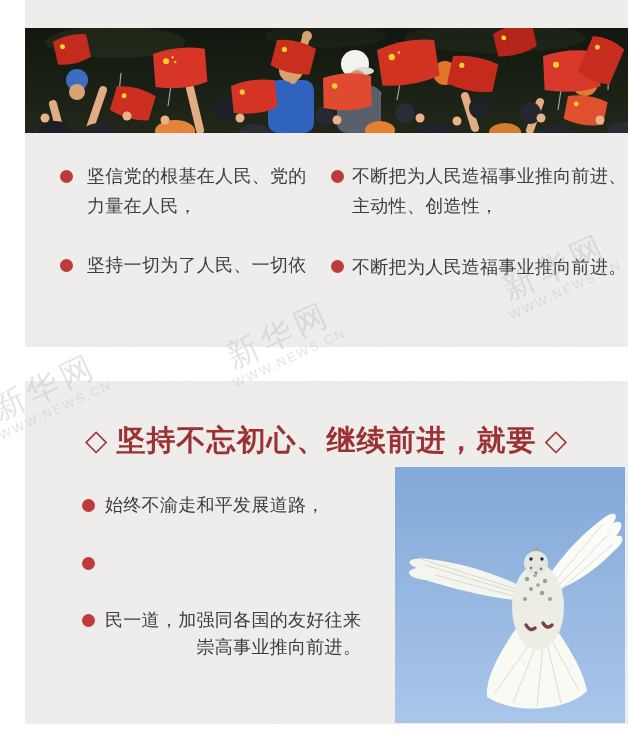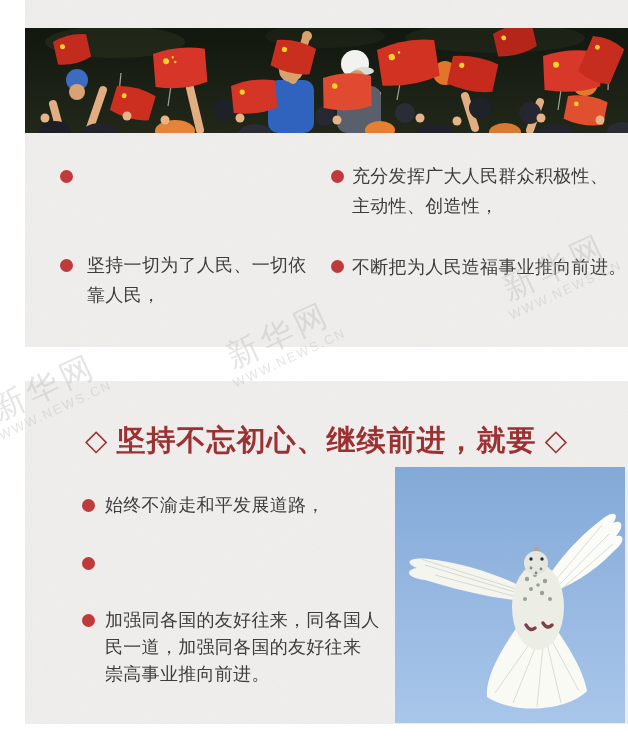--- a/index.html
+++ b/index.html
@@ -8,21 +8,21 @@
   .card{position:absolute;left:25px;width:603px;background:#f1f0ee;overflow:hidden;}
   #card-top{top:0;height:347px;}
   #card-bottom{top:381px;height:343px;}
   .noise{position:absolute;left:0;top:0;pointer-events:none;}
   .photo{position:absolute;display:block;}
   #crowd-photo{left:0;top:28px;width:603px;height:105px;}
   #dove-photo{left:370px;top:86px;width:230px;height:256px;}
   .dot{position:absolute;width:13px;height:13px;border-radius:50%;background:#bf3a3a;}
   .b-item{position:absolute;color:#3d3d3d;font-size:18px;letter-spacing:0.3px;white-space:nowrap;}
   .lh30 .b-line{height:30px;line-height:30px;}
-  .lh27 .b-line{height:27px;line-height:27px;}
+  .lh27 .b-line{height:27px;line-height:27px;text-align:right;}
   
   #c1-d1{left:35px;top:170px;} #c1-d2{left:35px;top:259px;}
   #c1-d3{left:306px;top:170px;} #c1-d4{left:306px;top:260px;}
   #c1-i1{left:62px;top:161px;} #c1-i2{left:62px;top:250px;}
   #c1-i3{left:327px;top:161px;} #c1-i4{left:327px;top:252px;}
   
   #section-title{position:absolute;left:0;top:40px;width:100%;text-align:center;
     font-family:"Liberation Serif","DejaVu Serif",serif;font-weight:bold;
     font-size:29px;color:#9c3133;letter-spacing:1px;white-space:nowrap;}
   #c2-d1{left:57px;top:118px;} #c2-d2{left:57px;top:176px;} #c2-d3{left:57px;top:233px;}
@@ -169,28 +169,31 @@
           <circle cx="215" cy="90" r="4.5" fill="#e7b388"></circle>
         <circle cx="312" cy="92" r="4.5" fill="#e7b388"></circle>
           <circle cx="395" cy="90" r="4.5" fill="#e7b388"></circle>
         <circle cx="432" cy="93" r="4.5" fill="#e7b388"></circle>
           <circle cx="516" cy="90" r="4.5" fill="#e7b388"></circle>
         <circle cx="575" cy="92" r="4.5" fill="#e7b388"></circle>
       </g>
     </svg>
 
     <span class="dot" id="c1-d1"></span>
+    <div class="b-item lh30" id="c1-i1">
+      <div class="b-line">坚信党的根基在人民、党的</div>
+      <div class="b-line">力量在人民，</div>
+    </div>
     <span class="dot" id="c1-d2"></span>
     <div class="b-item lh30" id="c1-i2">
       <div class="b-line">坚持一切为了人民、一切依</div>
-      <div class="b-line">靠人民，</div>
     </div>
     <span class="dot" id="c1-d3"></span>
     <div class="b-item lh30" id="c1-i3">
-      <div class="b-line">充分发挥广大人民群众积极性、</div>
+      <div class="b-line">不断把为人民造福事业推向前进、</div>
       <div class="b-line">主动性、创造性，</div>
     </div>
     <span class="dot" id="c1-d4"></span>
     <div class="b-item lh30" id="c1-i4">
       <div class="b-line">不断把为人民造福事业推向前进。</div>
     </div>
   </div>
 
   <div class="card" id="card-bottom">
     <svg class="noise" width="603" height="355">
@@ -203,21 +206,20 @@
 
     <div id="section-title">◇ 坚持不忘初心、继续前进，就要 ◇</div>
 
     <span class="dot" id="c2-d1"></span>
     <div class="b-item lh27" id="c2-i1">
       <div class="b-line">始终不渝走和平发展道路，</div>
     </div>
     <span class="dot" id="c2-d2"></span>
     <span class="dot" id="c2-d3"></span>
     <div class="b-item lh27" id="c2-i3">
-      <div class="b-line">加强同各国的友好往来，同各国人</div>
       <div class="b-line">民一道，加强同各国的友好往来</div>
       <div class="b-line">崇高事业推向前进。</div>
     </div>
 
     <svg id="dove-photo" class="photo" viewBox="0 0 230 256">
       <defs>
         <linearGradient id="skyg" x1="0" y1="0" x2="0" y2="1">
           <stop offset="0" stop-color="#83a9d8"></stop>
             <stop offset="1" stop-color="#a9c6ea"></stop>
         </linearGradient>

